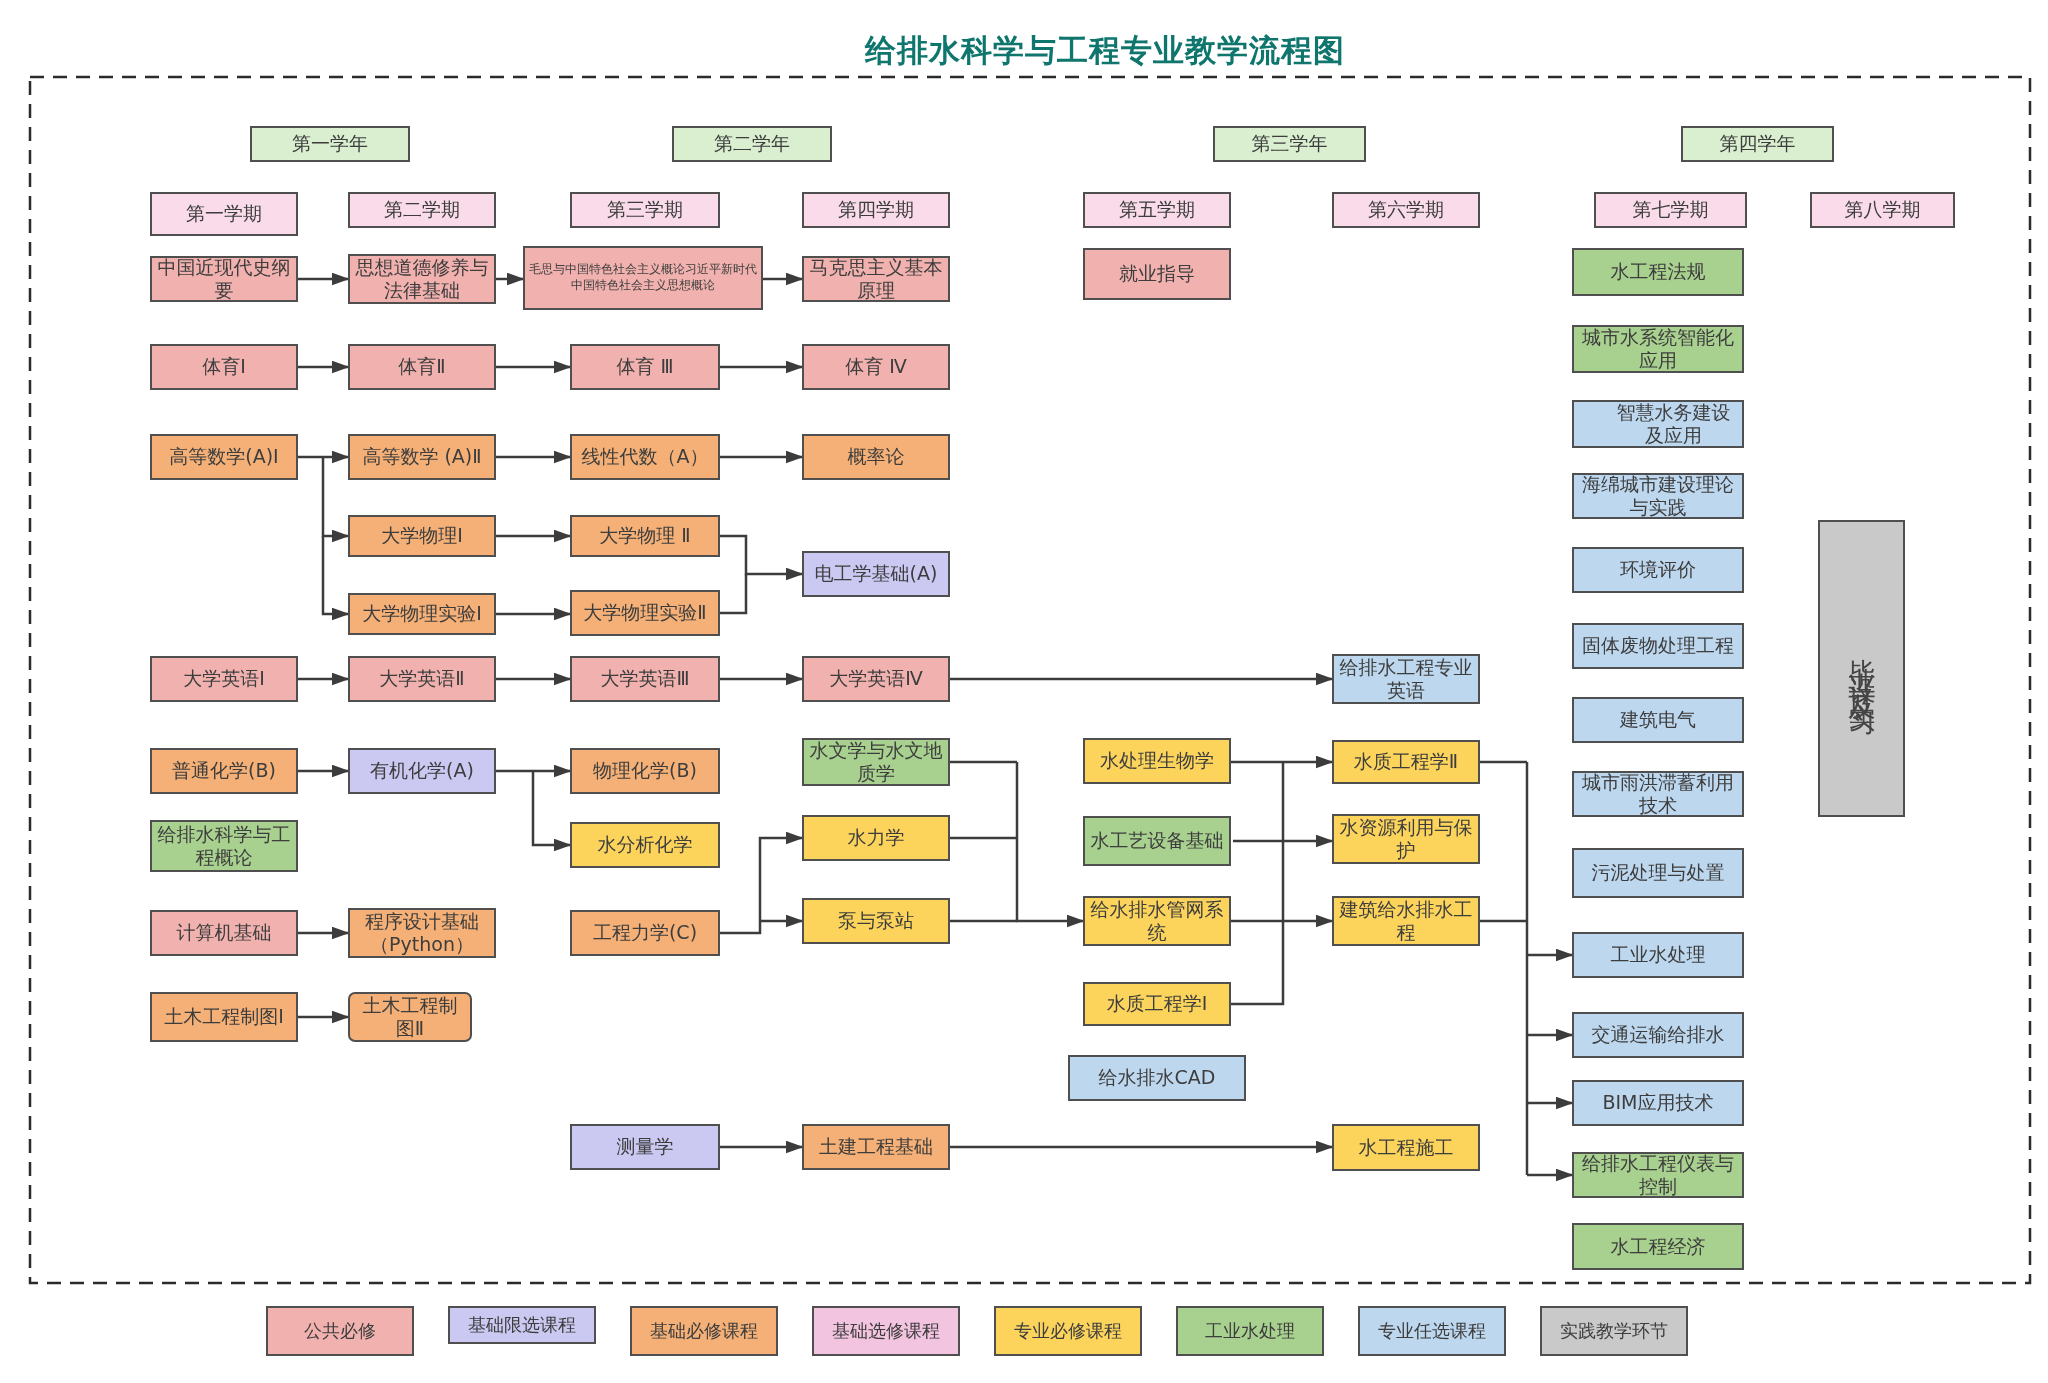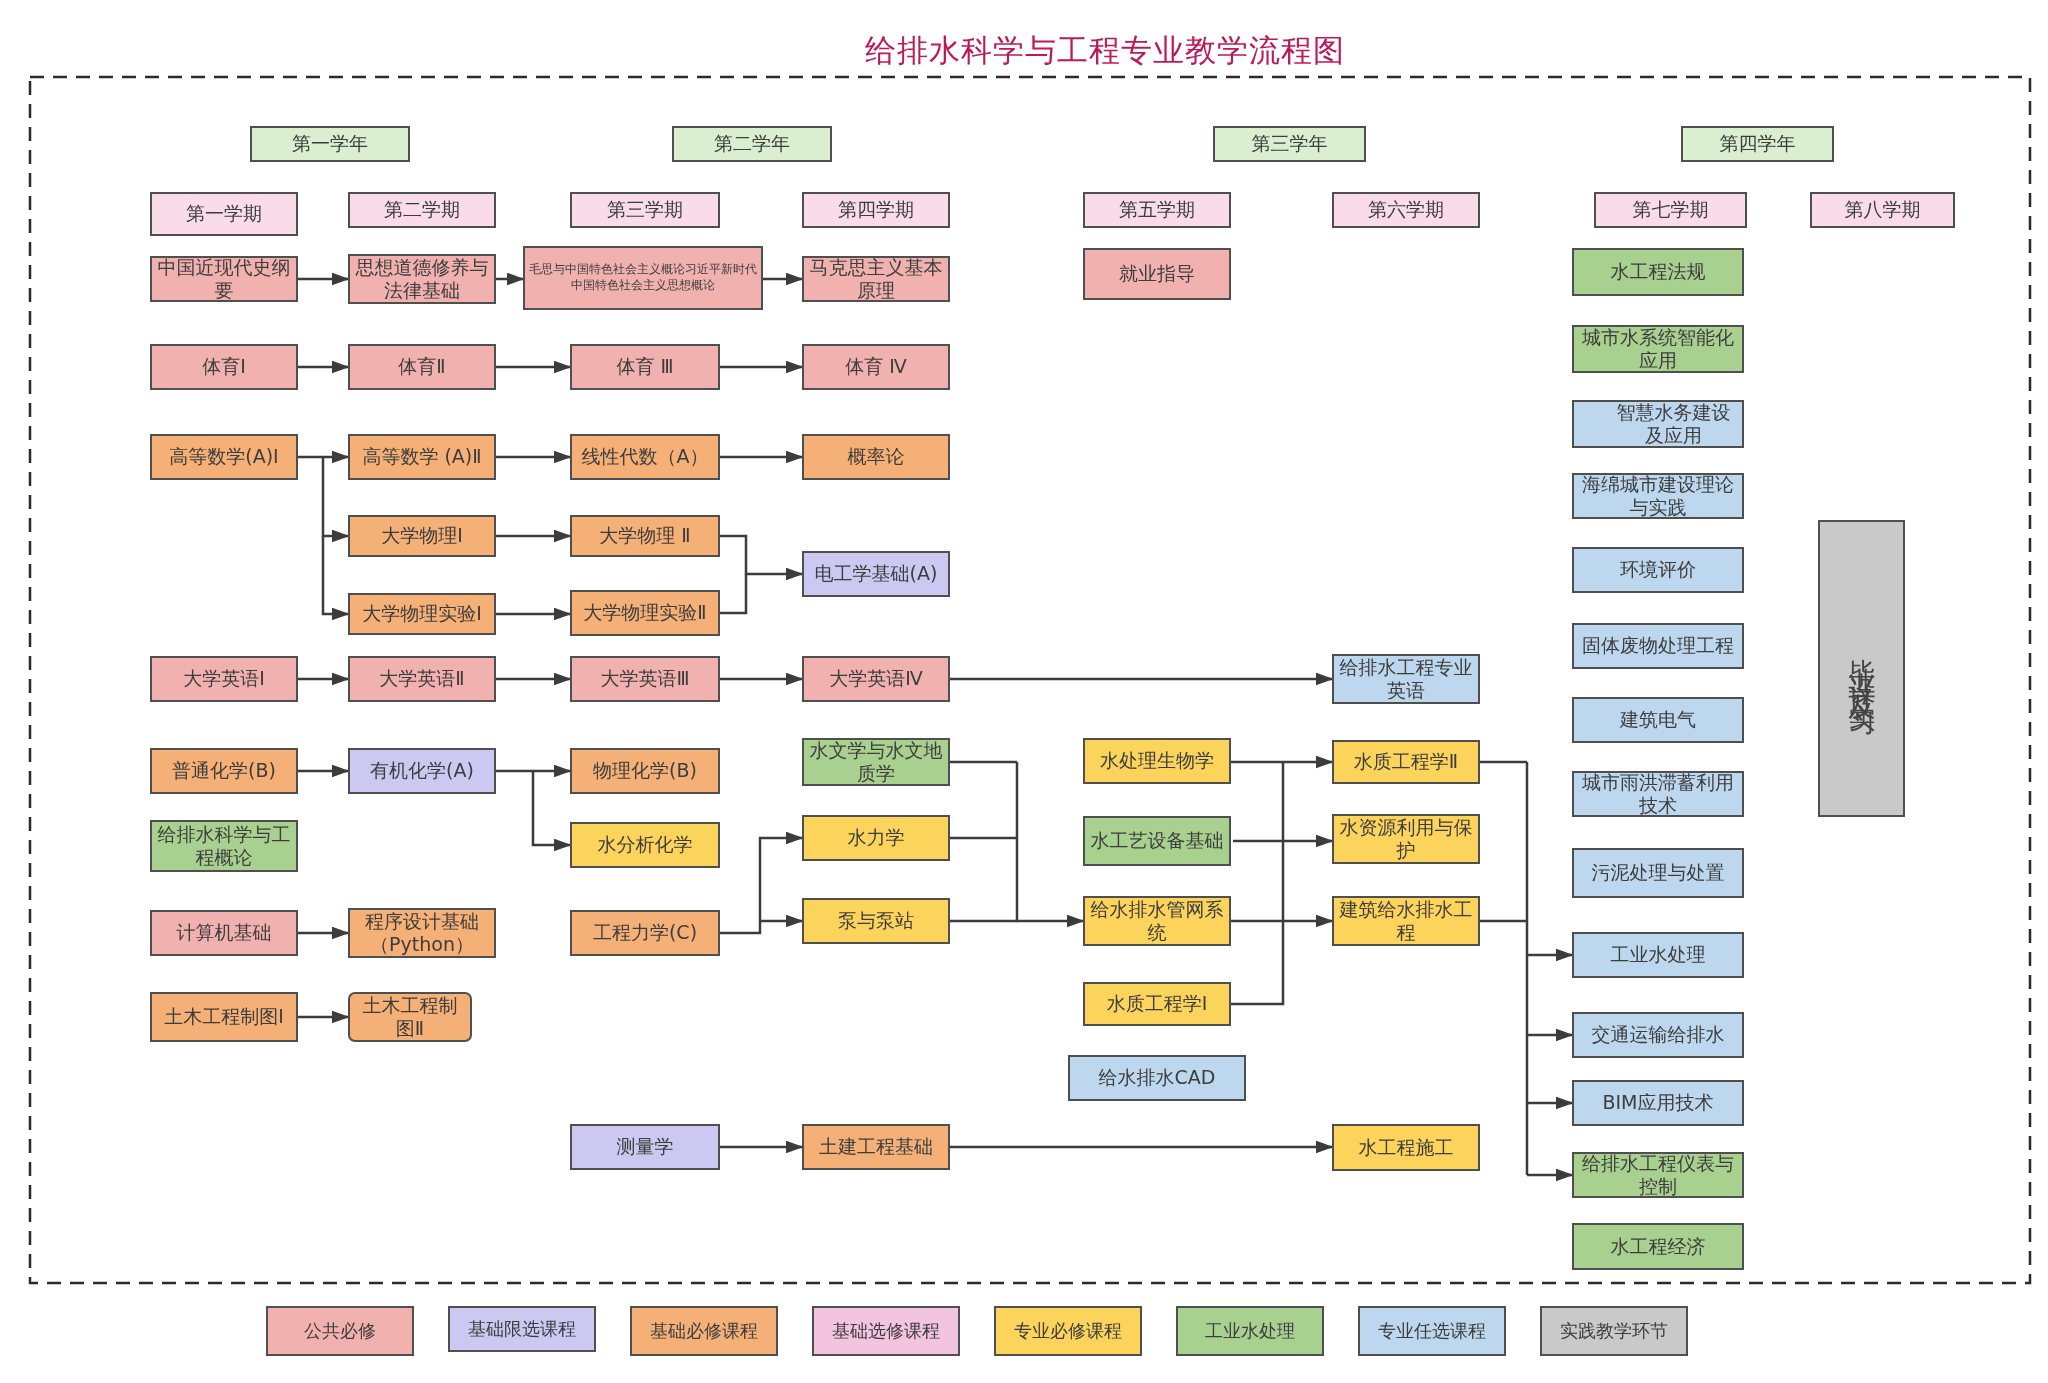--- a/index.html
+++ b/index.html
@@ -6,21 +6,21 @@
   #canvas{
     position:relative;
     width:2048px;height:1383px;
     background:#ffffff;
     font-family:"DejaVu Sans","Liberation Sans",sans-serif;
     overflow:hidden;
   }
   #title{
     position:absolute;left:560px;top:30px;width:1090px;
     text-align:center;
-    font-size:31px;font-weight:normal;color:#be185d;
+    font-size:31px;font-weight:bold;color:#0f766e;
     letter-spacing:1px;
   }
   #edges{position:absolute;left:0;top:0;width:2048px;height:1383px;}
   .box{
     position:absolute;
     display:flex;align-items:center;justify-content:center;
     text-align:center;
     border:2.5px solid #4f4f4f;
     box-sizing:border-box;
     font-size:19px;color:#3d3d3d;
@@ -164,21 +164,21 @@
       <div class="box" style="left: 1572px; top: 697px; width: 172px; height: 46px; background: rgb(189, 215, 238);">建筑电气</div>
       <div class="box" style="left: 1572px; top: 771px; width: 172px; height: 46px; background: rgb(189, 215, 238);">城市雨洪滞蓄利用技术</div>
       <div class="box" style="left: 1572px; top: 848px; width: 172px; height: 50px; background: rgb(189, 215, 238);">污泥处理与处置</div>
       <div class="box" style="left: 1572px; top: 932px; width: 172px; height: 46px; background: rgb(189, 215, 238);">工业水处理</div>
       <div class="box" style="left: 1572px; top: 1012px; width: 172px; height: 46px; background: rgb(189, 215, 238);">交通运输给排水</div>
       <div class="box" style="left: 1572px; top: 1080px; width: 172px; height: 46px; background: rgb(189, 215, 238);">BIM应用技术</div>
       <div class="box" style="left: 1572px; top: 1152px; width: 172px; height: 46px; background: rgb(168, 208, 143);">给排水工程仪表与控制</div>
       <div class="box" style="left: 1572px; top: 1223px; width: 172px; height: 47px; background: rgb(168, 208, 143);">水工程经济</div>
       <div class="box vertical" style="left: 1818px; top: 520px; width: 87px; height: 297px; background: rgb(201, 201, 201);">毕业设计及实习</div>
       <div class="box legend-item" style="left: 266px; top: 1306px; width: 148px; height: 50px; background: rgb(241, 178, 175);">公共必修</div>
-      <div class="box legend-item" style="left: 448px; top: 1306px; width: 148px; height: 46px; background: rgb(203, 201, 242);">基础限选课程</div>
+      <div class="box legend-item" style="left: 448px; top: 1306px; width: 148px; height: 38px; background: rgb(203, 201, 242);">基础限选课程</div>
       <div class="box legend-item" style="left: 630px; top: 1306px; width: 148px; height: 50px; background: rgb(244, 176, 118);">基础必修课程</div>
       <div class="box legend-item" style="left: 812px; top: 1306px; width: 148px; height: 50px; background: rgb(243, 196, 224);">基础选修课程</div>
       <div class="box legend-item" style="left: 994px; top: 1306px; width: 148px; height: 50px; background: rgb(252, 212, 92);">专业必修课程</div>
       <div class="box legend-item" style="left: 1176px; top: 1306px; width: 148px; height: 50px; background: rgb(168, 208, 143);">工业水处理</div>
       <div class="box legend-item" style="left: 1358px; top: 1306px; width: 148px; height: 50px; background: rgb(189, 215, 238);">专业任选课程</div>
       <div class="box legend-item" style="left: 1540px; top: 1306px; width: 148px; height: 50px; background: rgb(201, 201, 201);">实践教学环节</div>
     </div>
 </div>
 
 </body></html>

